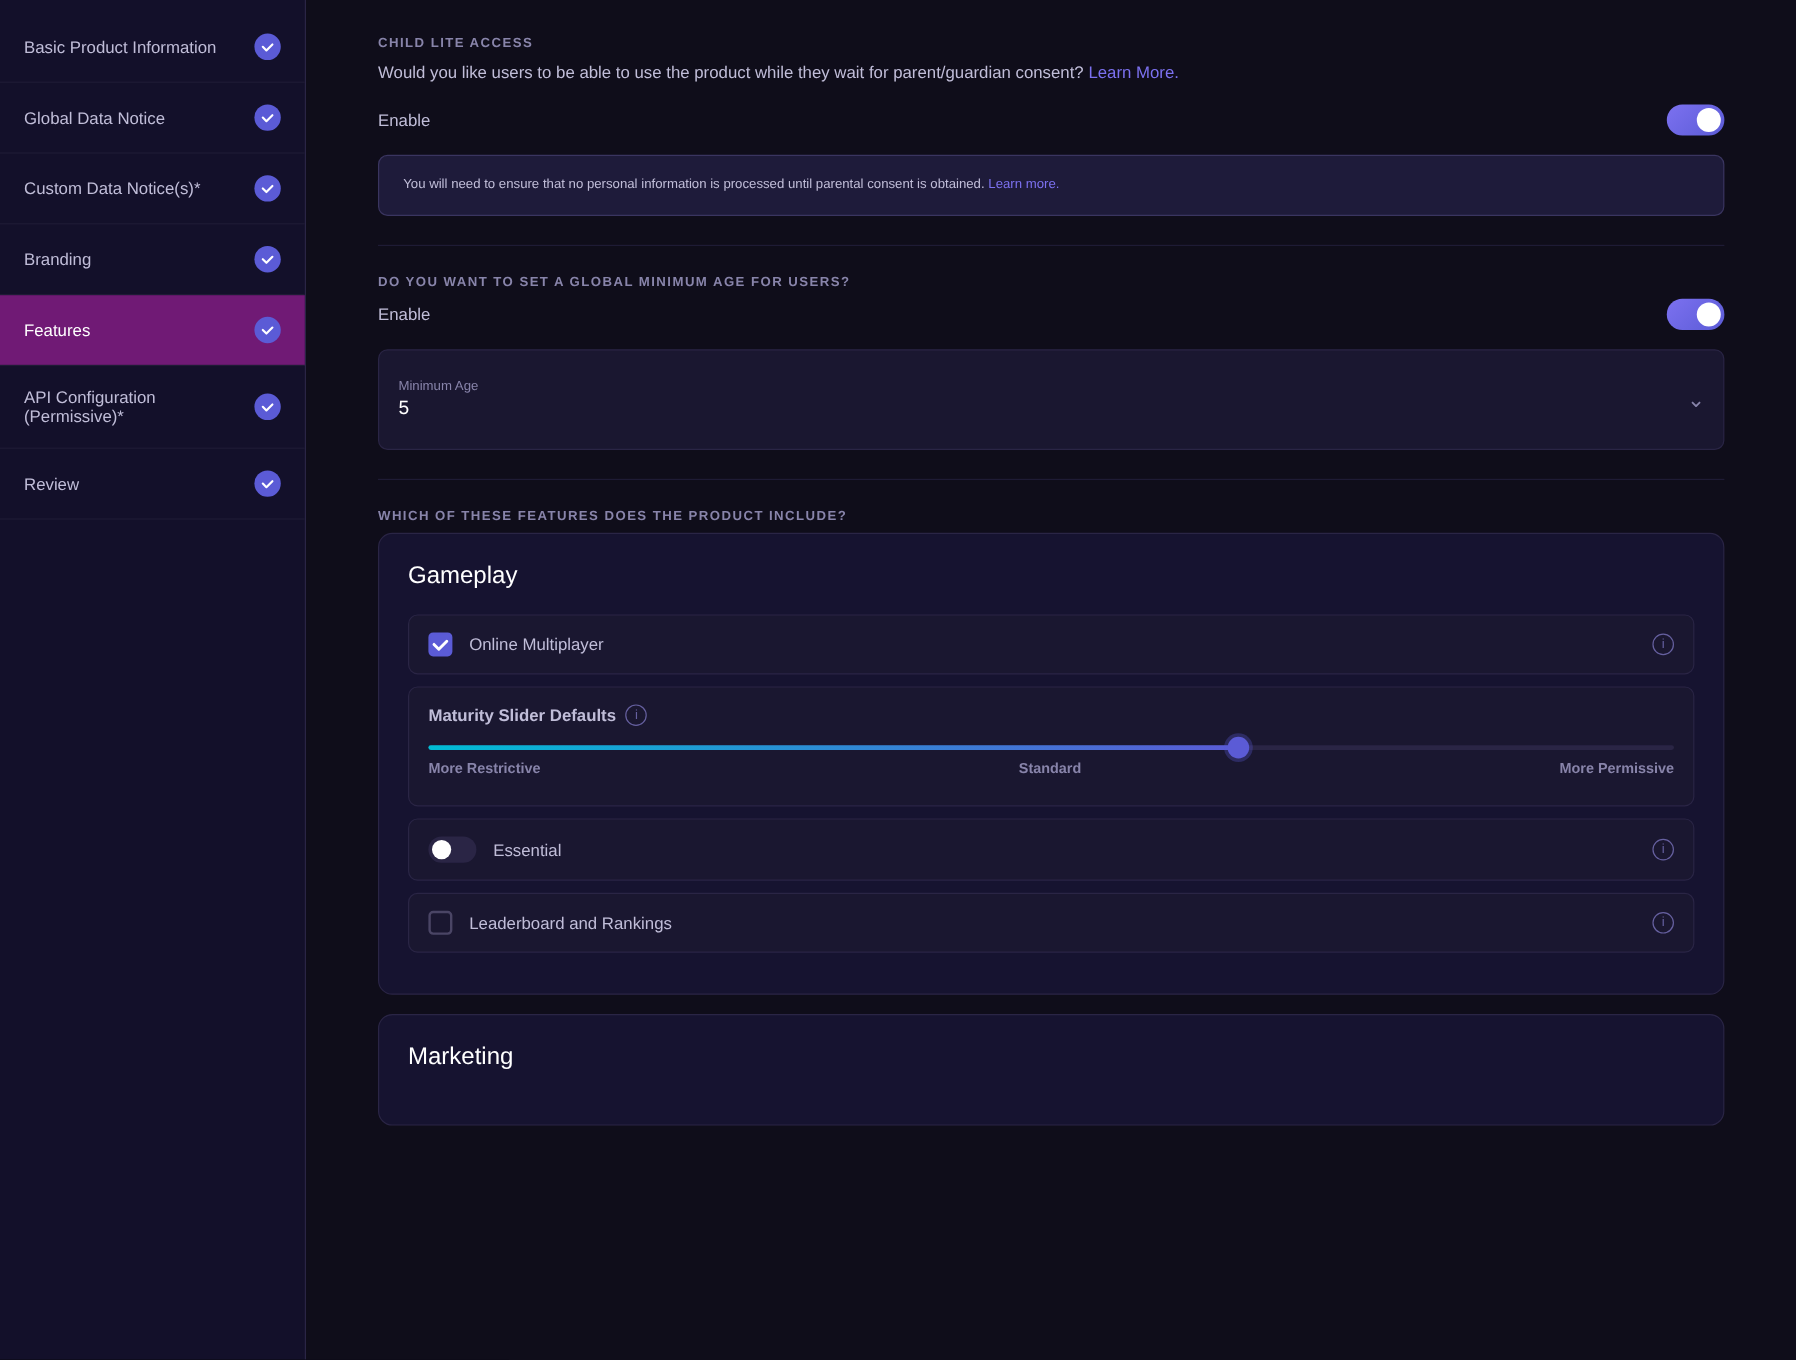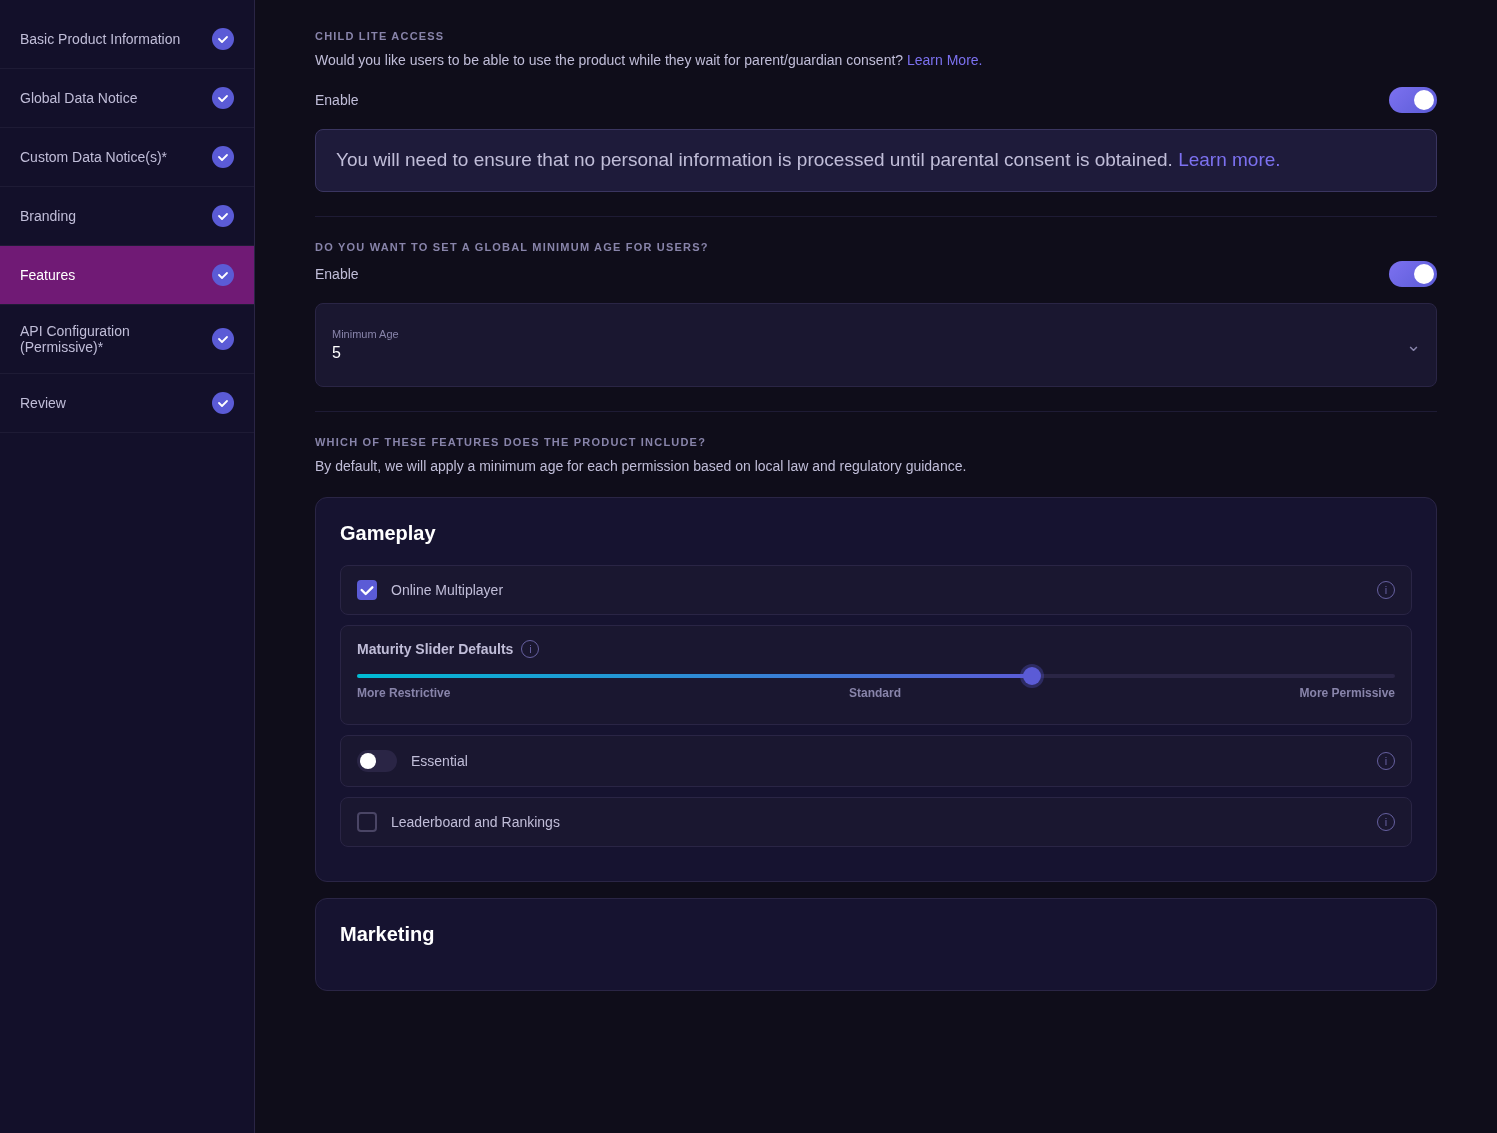--- a/index.html
+++ b/index.html
@@ -117,21 +117,21 @@
       background: #ffffff;
     }
 
     
     .info-box {
       background-color: #1e1b3a;
       border: 1px solid #3a3560;
       border-radius: 8px;
       padding: 16px 20px;
       margin-bottom: 24px;
-      font-size: 19px;
+      font-size: 11px;
       color: #c0bdd8;
       line-height: 1.5;
     }
 
     .info-box a {
       color: #7c71f0;
       text-decoration: none;
     }
 
     
@@ -192,21 +192,21 @@
     .feature-card {
       background-color: #161330;
       border: 1px solid #2a2545;
       border-radius: 12px;
       padding: 24px;
       margin-bottom: 16px;
     }
 
     .feature-card-title {
       font-size: 20px;
-      font-weight: 700;
+      font-weight: 400;
       color: #ffffff;
       margin-bottom: 20px;
     }
 
     
     .checkbox-row {
       display: flex;
       align-items: center;
       padding: 14px 16px;
       background-color: #1a1730;
@@ -438,21 +438,20 @@
     <div class="select-box">
       <span class="select-box-label">Minimum Age</span>
       <span class="select-box-value">5</span>
     </div>
     <span class="select-chevron">⌄</span>
   </div>
 
   <hr class="divider">
 
   <p class="section-label">WHICH OF THESE FEATURES DOES THE PRODUCT INCLUDE?</p>
-  <p class="feature-description">By default, we will apply a minimum age for each permission based on local law and regulatory guidance.</p>
 
   <div class="feature-card">
     <div class="feature-card-title">Gameplay</div>
 
     <div class="checkbox-row">
       <div class="checkbox">
         <svg viewBox="0 0 12 12" fill="none">
           <path d="M2 6l3 3 5-5" stroke="white" stroke-width="1.8" stroke-linecap="round" stroke-linejoin="round"></path>
         </svg>
       </div>

